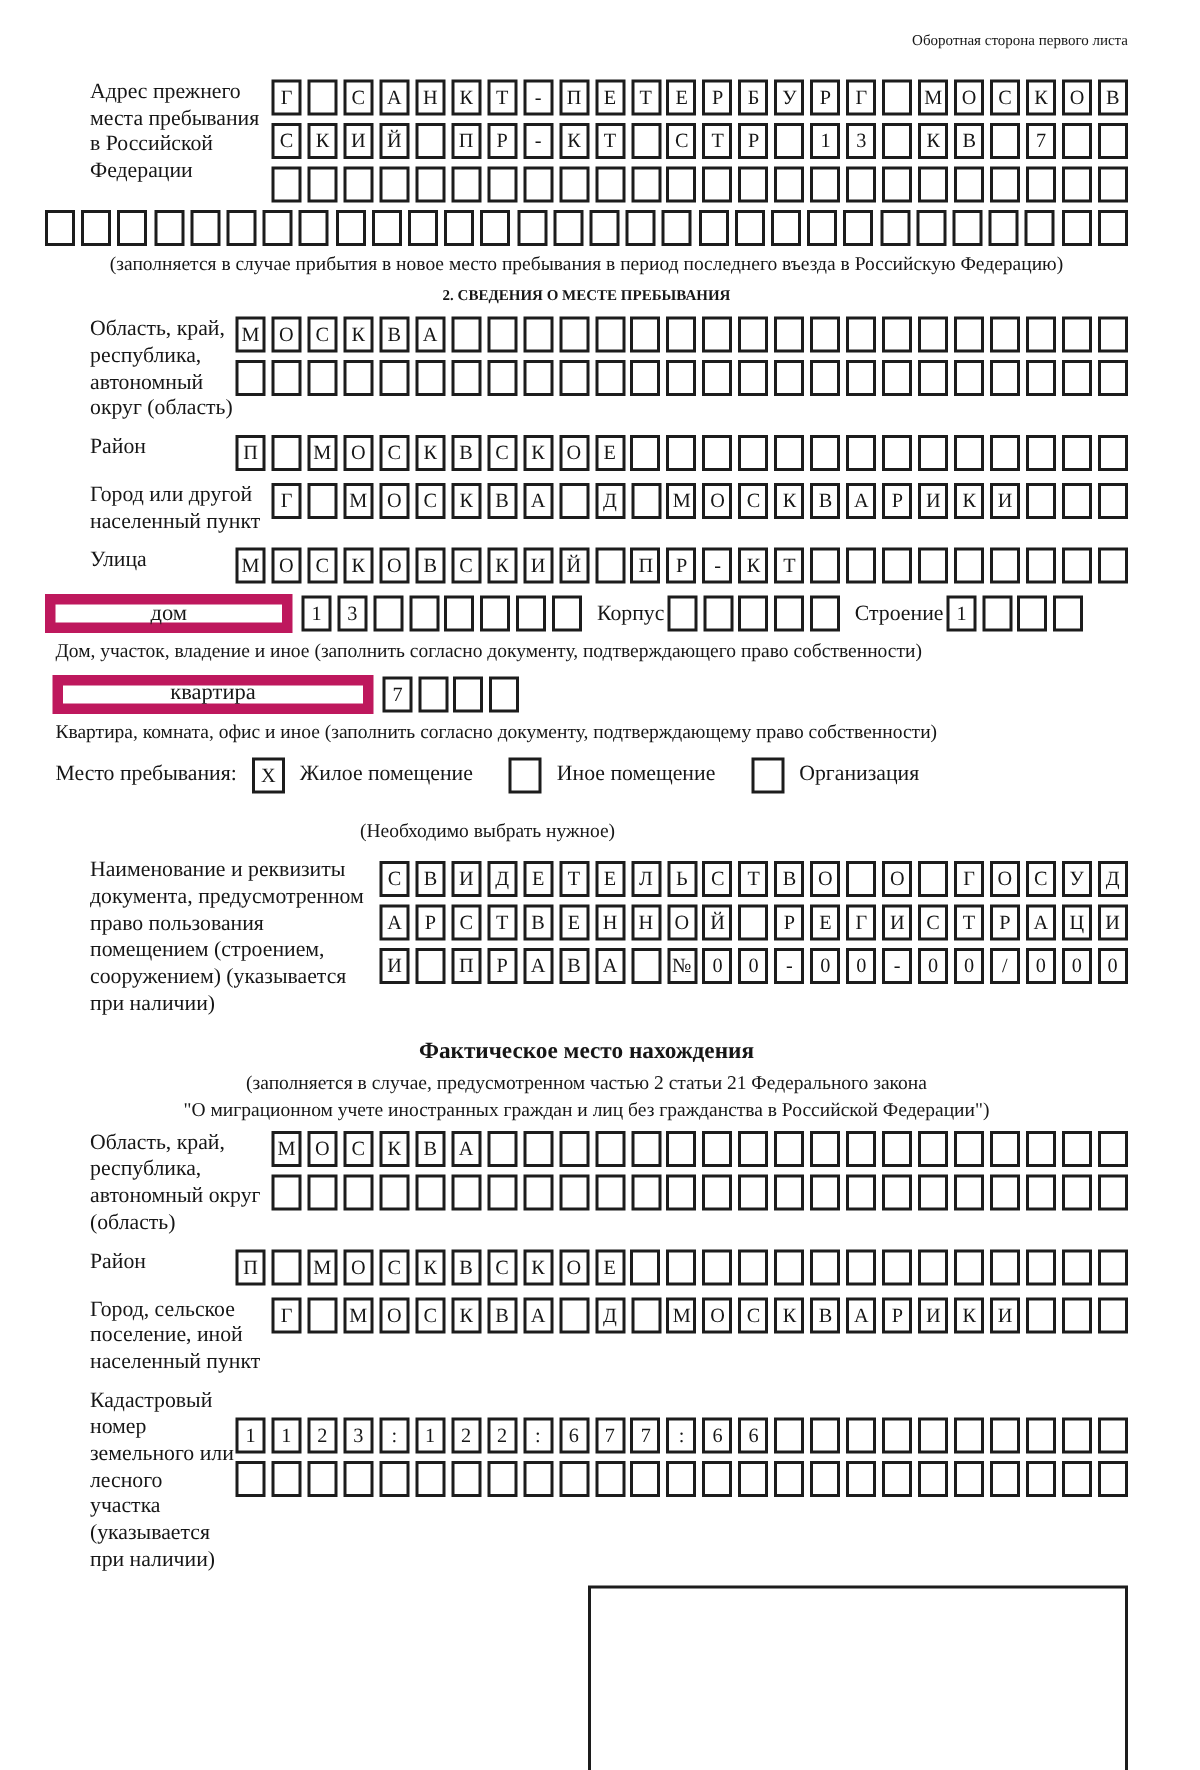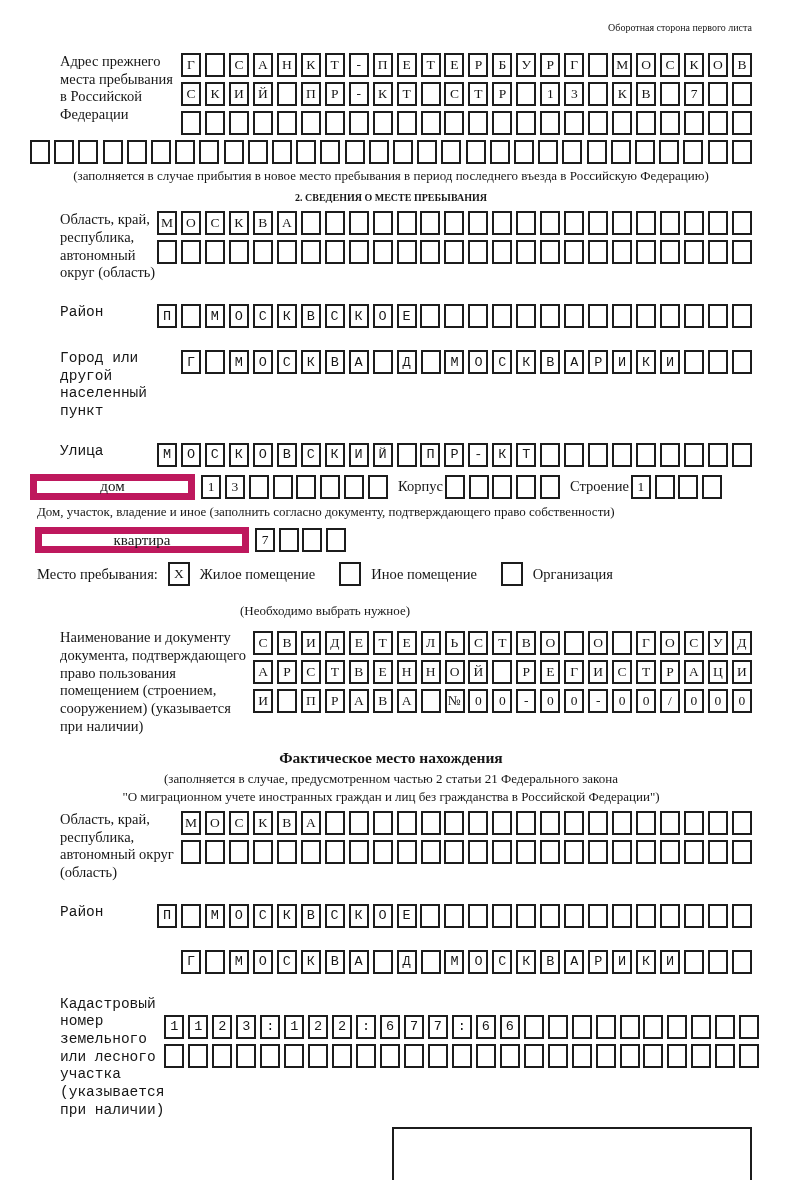--- a/index.html
+++ b/index.html
@@ -34,21 +34,21 @@
 
   .h2 { text-align: center; font-weight: bold; font-size: 10px; margin-top: 8px; }
   .h3 { text-align: center; font-weight: bold; font-size: 15.5px; margin-top: 14px; }
 
   .s1 { margin-top: 20px; }
   .s1 .flabel { width: 124px; }
   .fullrow { margin-top: 5px; }
 
   .mt8 { margin-top: 8px; }
   .mt6 { margin-top: 6px; }
-  .mt5 { margin-top: 22px; font-family: Liberation Mono, monospace; }
+  .mt5 { margin-top: 8px; }
   .mt10 { margin-top: 10px; }
 
   .w100 { width: 102px; }
   .w125 { width: 128px; }
   .w178 { width: 178px; }
   .w162 { width: 164px; }
   .w200 { width: 202px; }
 
   .inline-row { display: flex; align-items: center; margin-top: 7px; }
   .widebox {
@@ -393,34 +393,35 @@
 
   <div class="inline-row">
     <div class="widebox kv-box">квартира</div>
     <div class="cellrow gap6" style="width: 91px;">
         <div class="cell">7</div>
         <div class="cell"></div>
         <div class="cell"></div>
         <div class="cell"></div>
       </div>
   </div>
+  <div class="note left">Квартира, комната, офис и иное (заполнить согласно документу, подтверждающему право собственности)</div>
 
   <div class="stay-row">
     <span>Место пребывания:</span>
     <div class="checkbox opt">X</div>
     <span class="opt">Жилое помещение</span>
     <div class="checkbox cb-gap"></div>
     <span class="opt">Иное помещение</span>
     <div class="checkbox cb-gap"></div>
     <span class="opt">Организация</span>
   </div>
   <div class="note stay-note">(Необходимо выбрать нужное)</div>
 
   <div class="field mt10">
-    <div class="flabel w200">Наименование и документу документа, подтверждающего право пользования помещением (строением, сооружением) (указывается при наличии)</div>
+    <div class="flabel w200">Наименование и реквизиты документа, предусмотренном право пользования помещением (строением, сооружением) (указывается при наличии)</div>
     <div class="rows doc-rows">
       <div class="cellrow" style="width: 499px;">
           <div class="cell">С</div>
           <div class="cell">В</div>
           <div class="cell">И</div>
           <div class="cell">Д</div>
           <div class="cell">Е</div>
           <div class="cell">Т</div>
           <div class="cell">Е</div>
           <div class="cell">Л</div>
@@ -576,20 +577,21 @@
           <div class="cell"></div>
           <div class="cell"></div>
           <div class="cell"></div>
           <div class="cell"></div>
           <div class="cell"></div>
         </div>
     </div>
   </div>
 
   <div class="field mt5">
+    <div class="flabel w178">Город, сельское поселение, иной населенный пункт</div>
     <div class="rows">
       <div class="cellrow" style="width: 571px;">
           <div class="cell">Г</div>
           <div class="cell"></div>
           <div class="cell">М</div>
           <div class="cell">О</div>
           <div class="cell">С</div>
           <div class="cell">К</div>
           <div class="cell">В</div>
           <div class="cell">А</div>

